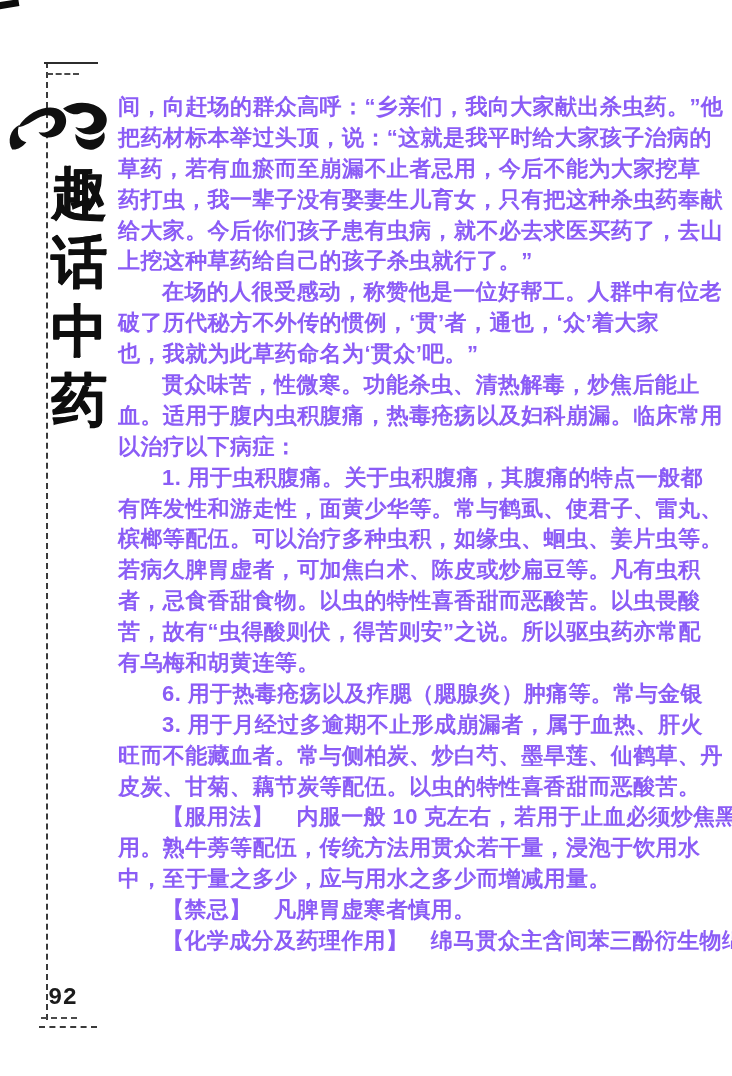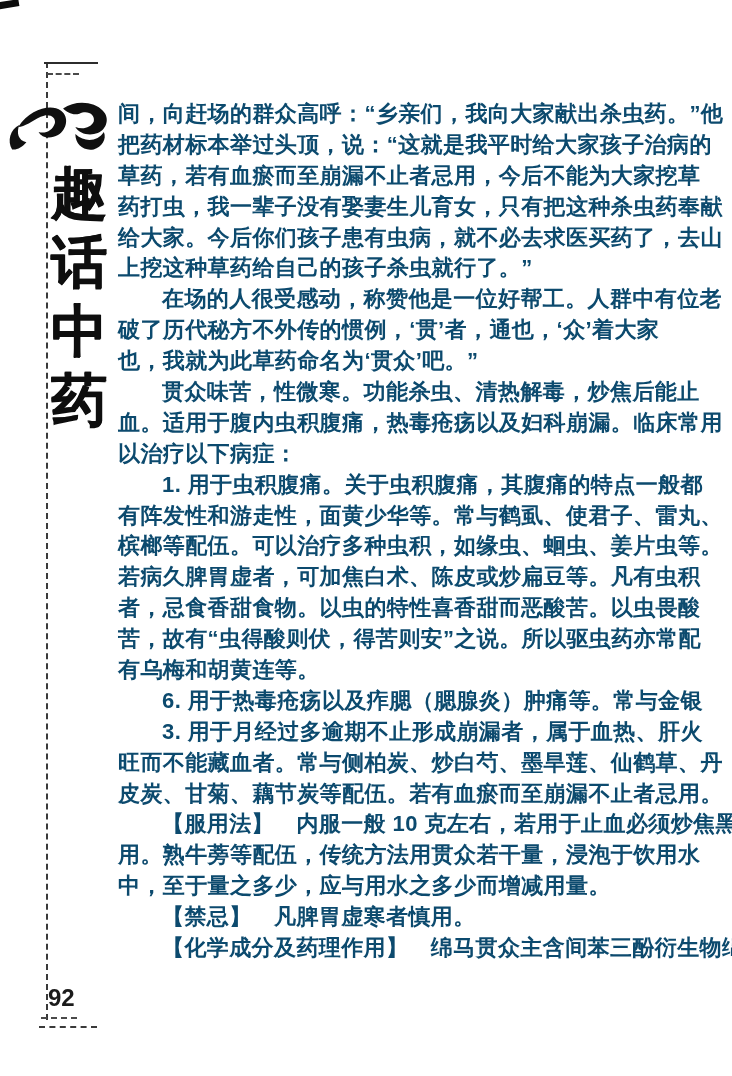--- a/index.html
+++ b/index.html
@@ -40,28 +40,28 @@
     font-weight:bold;
     font-size:56px; line-height:62px;
     color:#0e0e0e;
     margin-bottom:7px;
     text-shadow:0.8px 0 #0e0e0e, 0 0.8px #0e0e0e;
   }
 
   
   .page-number {
     position:absolute; left:48px; top:984px;
-    font-family:Liberation Sans, sans-serif;
+    font-family:Liberation Mono, monospace;
     font-size:24px; font-weight:bold; color:#1b1b1b;
   }
 
   
   .text-block {
-    position:absolute; left:118px; top:99px; width:596px;
-    color:#0c4a6e;
+    position:absolute; left:118px; top:92px; width:596px;
+    color:#8b5cf6;
   }
   .line {
     height:30.9px; line-height:30.9px;
     font-size:22px;
     font-weight:700;
     letter-spacing:0.4px;
     white-space:nowrap;
   }
   .line.ind { padding-left:44px; }
 </style>
@@ -109,19 +109,19 @@
   <div class="line ind">1. 用于虫积腹痛。关于虫积腹痛，其腹痛的特点一般都</div>
   <div class="line">有阵发性和游走性，面黄少华等。常与鹤虱、使君子、雷丸、</div>
   <div class="line">槟榔等配伍。可以治疗多种虫积，如缘虫、蛔虫、姜片虫等。</div>
   <div class="line">若病久脾胃虚者，可加焦白术、陈皮或炒扁豆等。凡有虫积</div>
   <div class="line">者，忌食香甜食物。以虫的特性喜香甜而恶酸苦。以虫畏酸</div>
   <div class="line">苦，故有“虫得酸则伏，得苦则安”之说。所以驱虫药亦常配</div>
   <div class="line">有乌梅和胡黄连等。</div>
   <div class="line ind">6. 用于热毒疮疡以及痄腮（腮腺炎）肿痛等。常与金银</div>
   <div class="line ind">3. 用于月经过多逾期不止形成崩漏者，属于血热、肝火</div>
   <div class="line">旺而不能藏血者。常与侧柏炭、炒白芍、墨旱莲、仙鹤草、丹</div>
-  <div class="line">皮炭、甘菊、藕节炭等配伍。若有血瘀而至崩漏不止者忌用。</div>
+  <div class="line">皮炭、甘菊、藕节炭等配伍。以虫的特性喜香甜而恶酸苦。</div>
   <div class="line ind">【服用法】　内服一般 10 克左右，若用于止血必须炒焦黑</div>
   <div class="line">用。熟牛蒡等配伍，传统方法用贯众若干量，浸泡于饮用水</div>
   <div class="line">中，至于量之多少，应与用水之多少而增减用量。</div>
   <div class="line ind">【禁忌】　凡脾胃虚寒者慎用。</div>
   <div class="line ind">【化学成分及药理作用】　绵马贯众主含间苯三酚衍生物绵</div>
 </div>
 
 </body></html>

